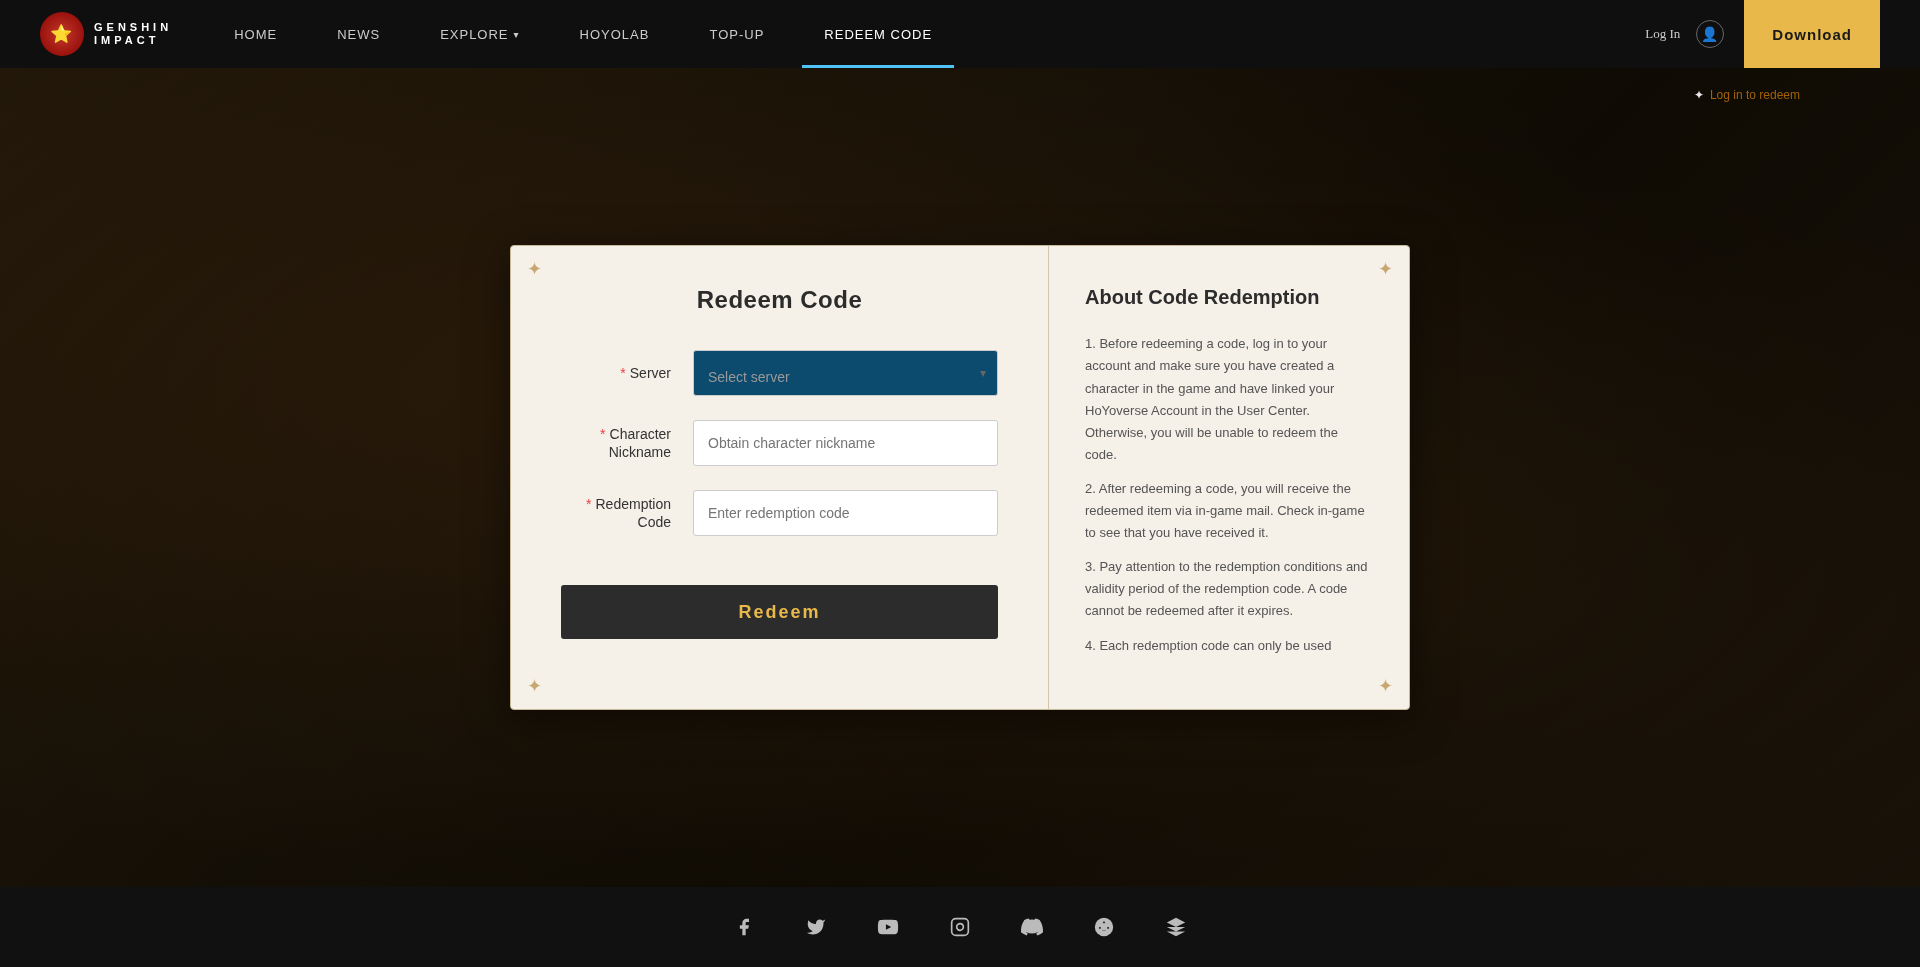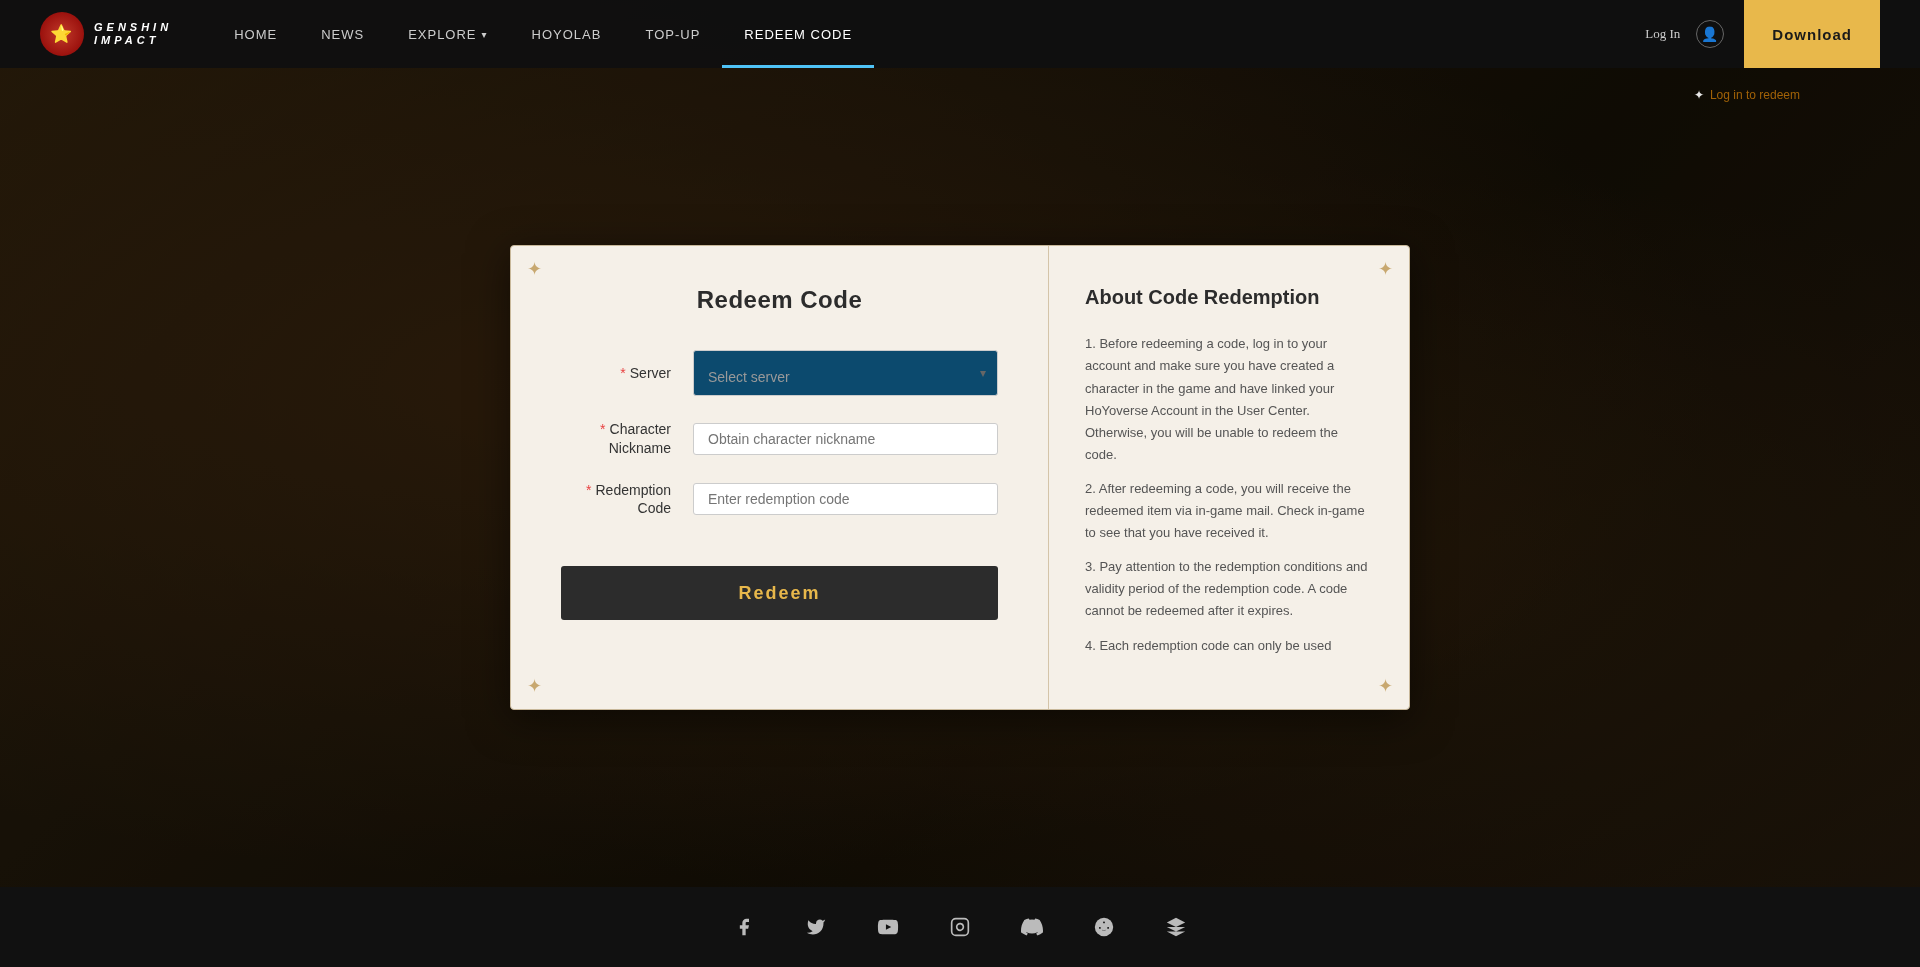--- a/index.html
+++ b/index.html
@@ -63,26 +63,25 @@
       font-size: 15px;
       font-weight: bold;
       line-height: 1.2;
       text-transform: uppercase;
       letter-spacing: 2px;
     }
     .logo-text span {
       display: block;
       font-size: 11px;
       letter-spacing: 4px;
-      font-style: italic;
     }
     .nav-links {
       display: flex;
       align-items: center;
-      gap: 0;
+      gap: 16px;
       flex: 1;
     }
     .nav-link {
       color: #ccc;
       text-decoration: none;
       font-size: 13px;
       font-weight: 500;
       letter-spacing: 1px;
       padding: 0 22px;
       height: 68px;
@@ -231,21 +230,21 @@
       text-align: right;
       min-width: 110px;
       line-height: 1.3;
     }
     .required-star {
       color: #e84040;
       margin-right: 4px;
     }
     .form-input, .form-select {
       flex: 1;
-      height: 32px;
+      height: 46px;
       border: 1px solid #ccc;
       border-radius: 3px;
       padding: 0 14px;
       font-size: 14px;
       color: #4c1d95;
       background: white;
       outline: none;
     }
     .select-wrapper {
       flex: 1;

